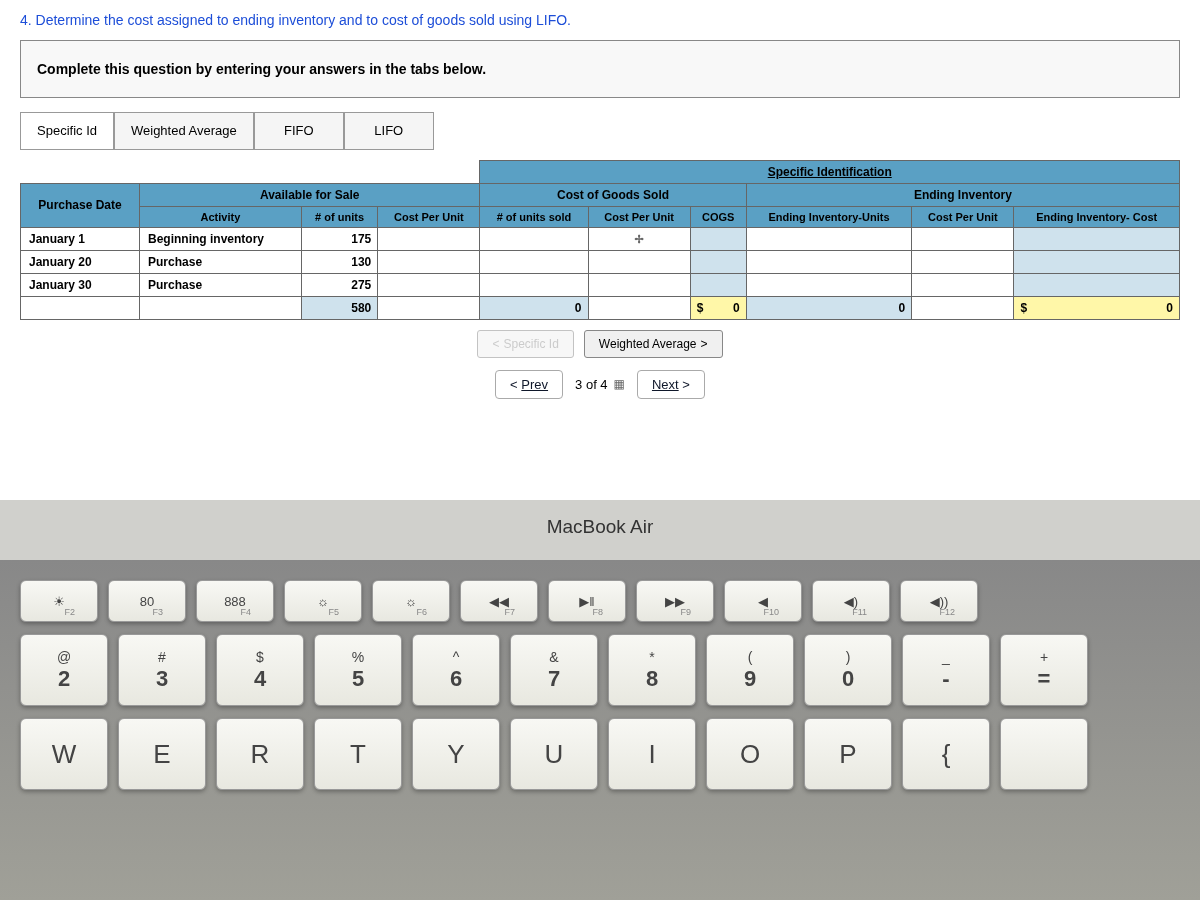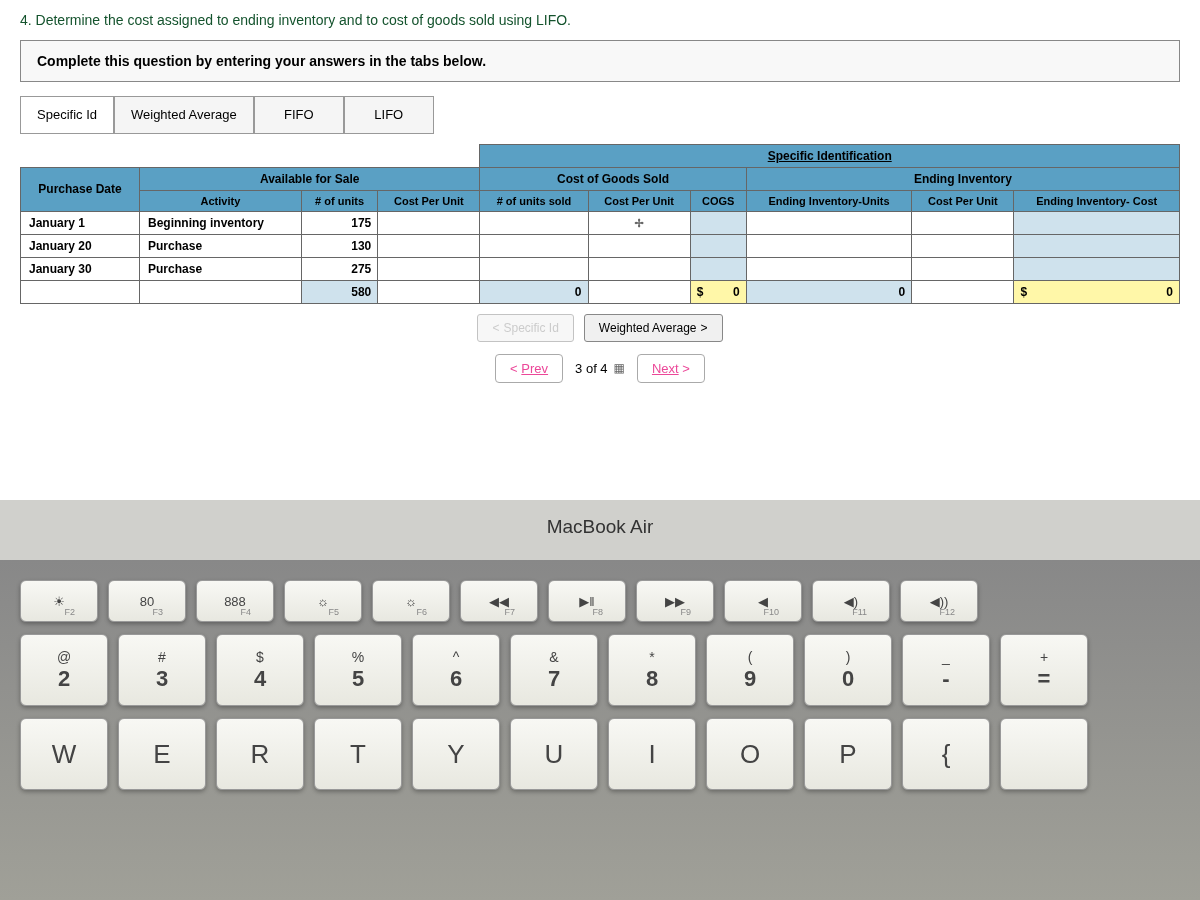--- a/index.html
+++ b/index.html
@@ -11,27 +11,27 @@
       overflow: hidden;
       position: relative;
     }
     .screen {
       background: #fff;
       padding: 8px 20px 20px 20px;
       height: 500px;
     }
     .question-header {
       font-size: 14px;
-      color: #14532d;
+      color: #1d4ed8;
       padding: 4px 0 12px 0;
     }
     .instruction-box {
       border: 1px solid #888;
       background: #f8f8f8;
-      padding: 12px 16px;
+      padding: 20px 16px;
       font-weight: bold;
       font-size: 14px;
       margin-bottom: 14px;
     }
     .tabs-row {
       display: flex;
       gap: 0;
     }
     .tab {
       border: 1px solid #999;
@@ -142,21 +142,21 @@
       margin-top: 12px;
       font-size: 13px;
     }
     .pager-btn {
       padding: 6px 14px;
       border: 1px solid #aaa;
       background: #fff;
       cursor: pointer;
       border-radius: 4px;
       font-size: 13px;
-      color: #ec4899;
+      color: #0f172a;
     }
     .pager-info {
       display: flex;
       align-items: flex-start;
       gap: 6px;
     }
     .grid-icon {
       display: inline-block;
       font-size: 12px;
       color: #666;

